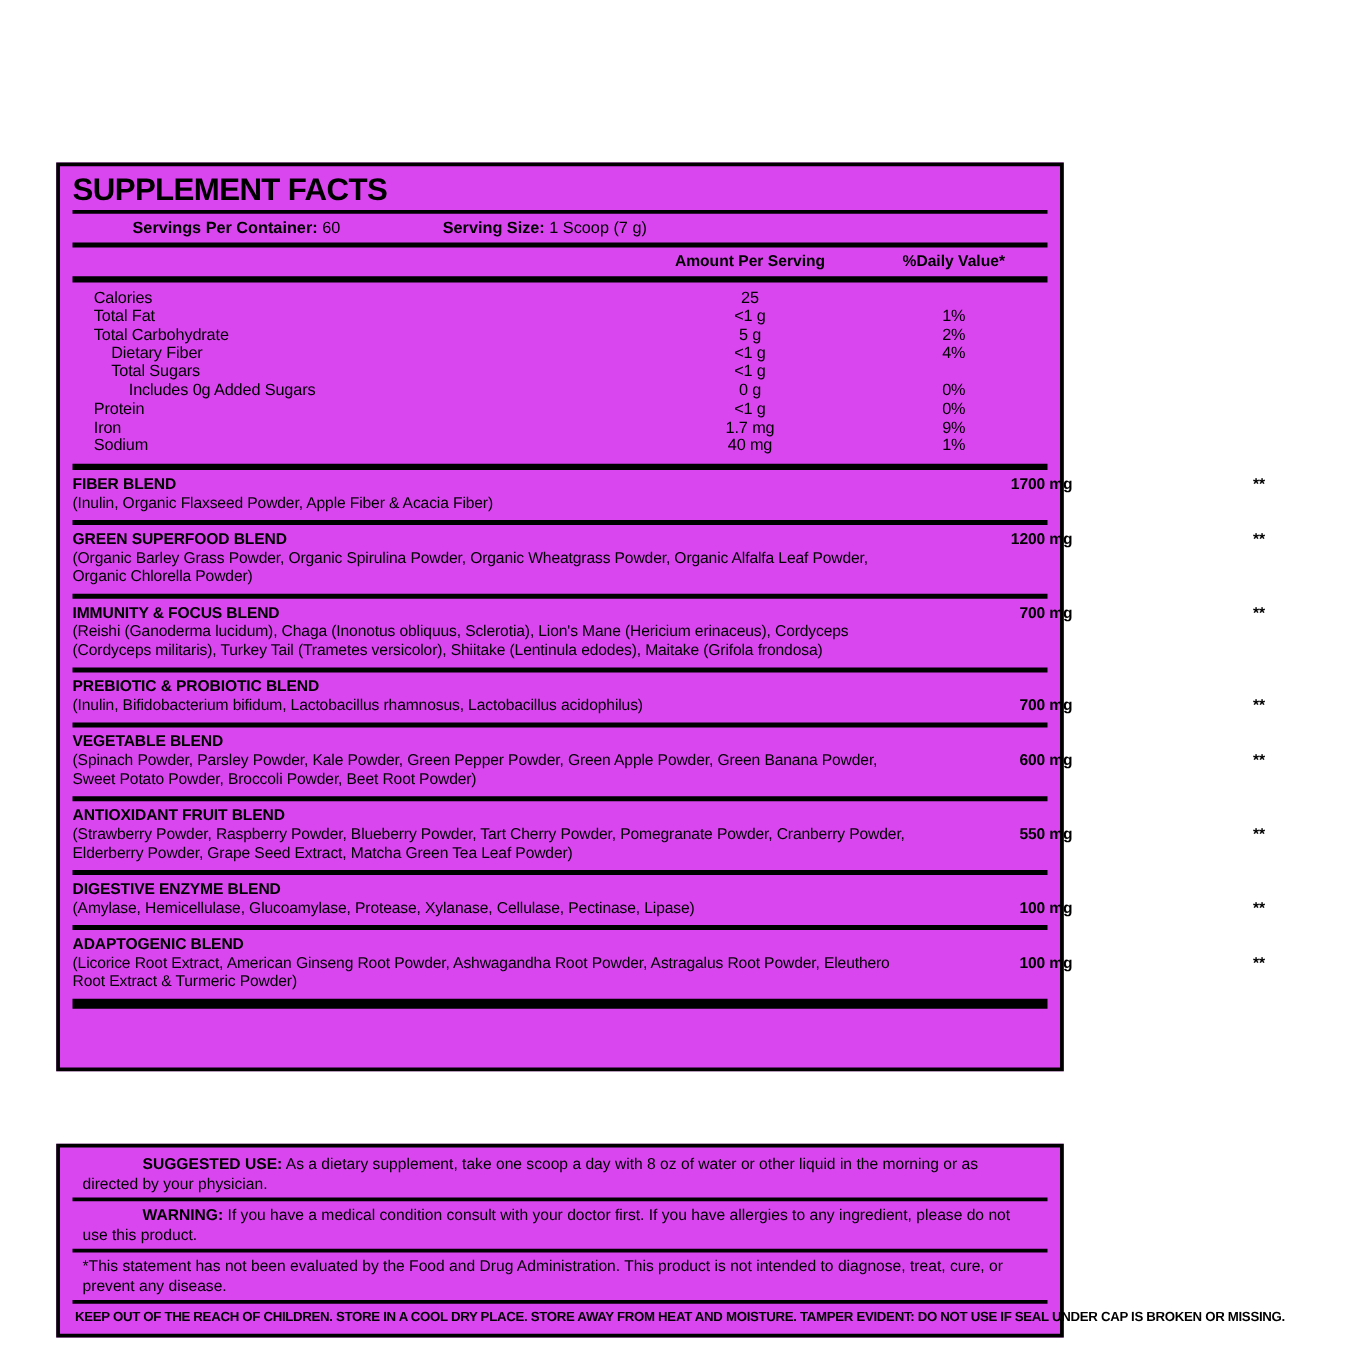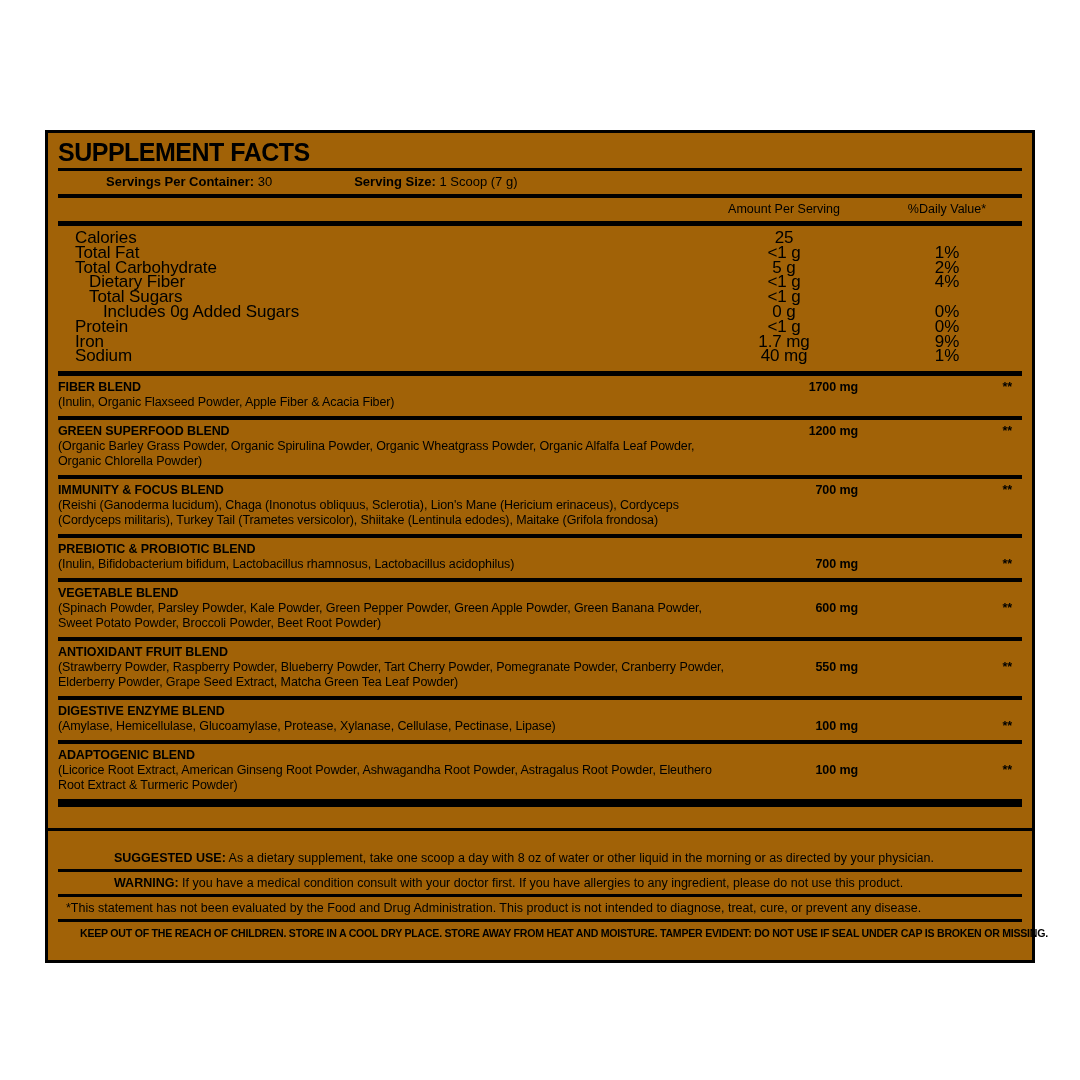--- a/index.html
+++ b/index.html
@@ -2,73 +2,73 @@
 <html><head>
 <meta charset="utf-8">
 <style>
   html,body{margin:0;padding:0;}
   body{
     width:1080px;height:1080px;background:#ffffff;position:relative;
     font-family:"Liberation Sans", sans-serif;color:#000;
     -webkit-font-smoothing:antialiased;
   }
   .panel{
-    position:absolute;left:45px;width:990px;box-sizing:border-box;
-    border:3px solid #000;background:#a16207;padding:4px 10px 6px 10px;
+    position:absolute;left:45px;width:806px;box-sizing:border-box;
+    border:3px solid #000;background:#d946ef;padding:4px 10px 6px 10px;
   }
   #facts-panel{top:130px;min-height:727px;}
-  #advisory-panel{top:828px;padding:16px 10px;}
+  #advisory-panel{top:915px;padding:2px 10px;}
   .rule{background:#000;width:100%;}
   .r3{height:3px;}
   .r4{height:4px;}
   .r5{height:5px;}
   .facts-title{
     font-size:25px;font-weight:bold;letter-spacing:-0.5px;
     padding:2px 0 3px 0;line-height:26px;
   }
   .serving-row{
     display:flex;gap:34px;font-size:13px;line-height:16px;padding:3px 0 4px 0;
   }
   .b{font-weight:bold;margin-left:48px;}
-  .header-row{display:flex;font-size:12.5px;font-weight:normal;padding:4px 0;line-height:15px;}
+  .header-row{display:flex;font-size:12.5px;font-weight:bold;padding:4px 0;line-height:15px;}
   .col-name{flex:1;}
   .col-amt{width:176px;text-align:center;}
   .col-dv{width:150px;text-align:center;}
-  .nutrients{padding:5px 0 7px 0;font-size:17px;line-height:14.8px;letter-spacing:-0.1px;}
+  .nutrients{padding:5px 0 7px 0;font-size:13px;line-height:14.8px;letter-spacing:-0.1px;}
   .nrow{display:flex;}
   .nrow .nname{flex:1;padding-left:17px;}
   .nrow.ind1 .nname{padding-left:31px;}
   .nrow.ind2 .nname{padding-left:45px;}
   .blend{position:relative;padding:4px 0 6px 0;font-size:12.5px;line-height:15px;letter-spacing:-0.1px;}
   .blend-title{font-weight:bold;white-space:nowrap;}
   .blend-line{white-space:nowrap;}
   .amt,.dvv{position:absolute;text-align:right;font-weight:bold;}
   .amt{left:624px;width:176px;}
   .dvv{left:804px;width:150px;}
   .a1{top:4px;}
   .a2{top:19px;}
   .footnotes{padding:4px 0 4px 18px;font-size:11px;line-height:13.5px;}
   .footnote{white-space:pre;}
   .other-ing{padding:4px 0 5px 17px;font-size:12.5px;line-height:15.5px;}
   .adv-row{font-size:12.5px;line-height:16px;padding:3px 8px;}
   .adv-caps{
     font-size:10.6px;font-weight:bold;letter-spacing:-0.25px;
-    white-space:nowrap;padding:4px 2px;line-height:14px;margin-left:20px;
+    white-space:nowrap;padding:4px 2px;line-height:14px;
   }
 </style>
 </head>
 <body>
 
 <div class="panel" id="facts-panel">
 
   <div class="facts-title">SUPPLEMENT FACTS</div>
   <div class="rule r3"></div>
 
   <div class="serving-row">
-    <div><span class="b">Servings Per Container:</span><span> 30</span></div>
+    <div><span class="b">Servings Per Container:</span><span> 60</span></div>
     <div><span class="b">Serving Size:</span><span> 1 Scoop (7 g)</span></div>
   </div>
   <div class="rule r4"></div>
 
   <div class="header-row">
     <div class="col-name"></div>
     <div class="col-amt">Amount Per Serving</div>
     <div class="col-dv">%Daily Value*</div>
   </div>
   <div class="rule r5"></div>

